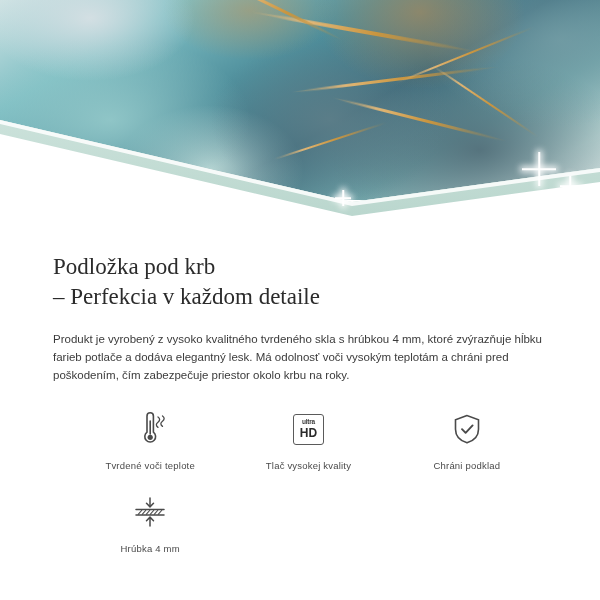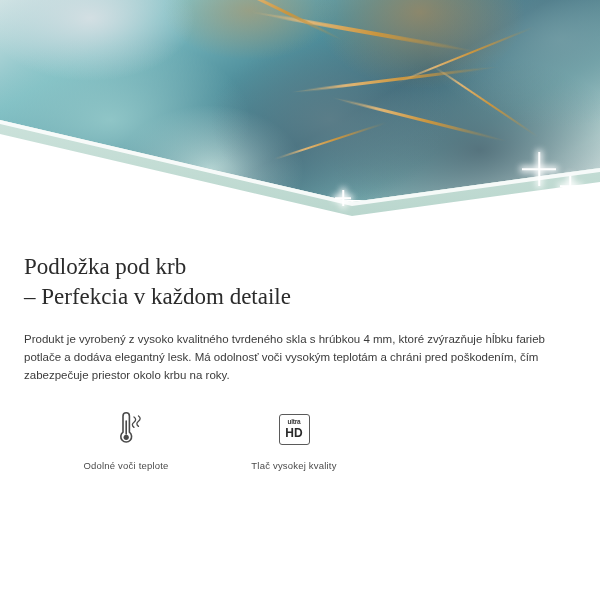--- a/index.html
+++ b/index.html
@@ -91,21 +91,21 @@
     background: #ffffff;
     box-shadow: 0 0 6px 2px rgba(255,255,255,0.9);
   }
   .sparkle::before { left: 50%; top: 0; width: 1.5px; height: 100%; transform: translateX(-50%); }
   .sparkle::after  { top: 50%; left: 0; height: 1.5px; width: 100%; transform: translateY(-50%); }
   .s1 { left: 522px; top: 152px; width: 34px; height: 34px; }
   .s2 { left: 560px; top: 176px; width: 20px; height: 20px; }
   .s3 { left: 335px; top: 190px; width: 16px; height: 16px; }
 
   
-  .content { padding: 14px 36px 0 24px; }
+  .content { padding: 14px 36px 0 53px; }
 
   .headline {
     font-family: "Liberation Serif", serif;
     font-size: 23px;
     line-height: 30px;
     color: #2b2b2b;
     font-weight: 400;
     margin: 16px 0 0 0;
   }
   .headline .l2 { display: block; font-family: Liberation Serif, serif; }
@@ -200,32 +200,64 @@
           <svg width="44" height="44" viewBox="0 0 44 44">
             <g fill="none" stroke="#4a4a4a" stroke-width="1.6" stroke-linecap="round">
               <path d="M19 9a3.2 3.2 0 0 1 6.4 0v16.2a5.4 5.4 0 1 1-6.4 0Z"></path>
               <line x1="22.2" y1="14" x2="22.2" y2="27"></line>
               <path d="M30 10c2.2 1.6 2.2 3.6 0 5.2-2.2 1.6-2.2 3.6 0 5.2" stroke-width="1.3"></path>
               <path d="M34.5 9c2.2 1.6 2.2 3.6 0 5.2-2.2 1.6-2.2 3.6 0 5.2" stroke-width="1.3"></path>
             </g>
             <circle cx="22.2" cy="30.3" r="2.6" fill="#4a4a4a"></circle>
           </svg>
         </div>
-        <div class="feature-label">Odolné voči teplote</div>
+        <div class="feature-label">Tvrdené voči teplote</div>
       </div>
 
       <div class="feature">
         <div class="feature-icon">
           <div class="ultrahd-badge">
             <span class="u">ultra</span>
             <span class="hd">HD</span>
           </div>
         </div>
         <div class="feature-label">Tlač vysokej kvality</div>
       </div>
 
-
-
-
+      <div class="feature">
+        <div class="feature-icon">
+          <svg width="44" height="44" viewBox="0 0 44 44">
+            <path d="M22 8.5 10.5 12.8v9.4c0 7 5 11.6 11.5 13.6 6.5-2 11.5-6.6 11.5-13.6v-9.4Z" fill="none" stroke="#4a4a4a" stroke-width="1.6"></path>
+            <path d="M17 22.2l3.6 3.6 7-7.4" fill="none" stroke="#4a4a4a" stroke-width="1.9" stroke-linecap="round" stroke-linejoin="round"></path>
+          </svg>
+        </div>
+        <div class="feature-label">Chráni podklad</div>
+      </div>
+
+
+
+      <div class="feature">
+        <div class="feature-icon">
+          <svg width="48" height="44" viewBox="0 0 48 44">
+            <g stroke="#4a4a4a" stroke-width="1.5" fill="none" stroke-linecap="round">
+              <line x1="24" y1="8" x2="24" y2="16"></line>
+              <path d="M20.5 13.2 24 16.8l3.5-3.6"></path>
+              <line x1="24" y1="36" x2="24" y2="28"></line>
+              <path d="M20.5 30.8 24 27.2l3.5 3.6"></path>
+              <line x1="10" y1="19.5" x2="38" y2="19.5"></line>
+              <line x1="10" y1="25" x2="38" y2="25"></line>
+            </g>
+            <g stroke="#4a4a4a" stroke-width="1.1">
+              <line x1="12" y1="24.6" x2="16" y2="20"></line>
+              <line x1="16" y1="24.6" x2="20" y2="20"></line>
+              <line x1="20" y1="24.6" x2="24" y2="20"></line>
+              <line x1="24" y1="24.6" x2="28" y2="20"></line>
+              <line x1="28" y1="24.6" x2="32" y2="20"></line>
+              <line x1="32" y1="24.6" x2="36" y2="20"></line>
+            </g>
+          </svg>
+        </div>
+        <div class="feature-label">Hrúbka 4 mm</div>
+      </div>
 
     </div>
   </div>
 </div>
 
 </body></html>

